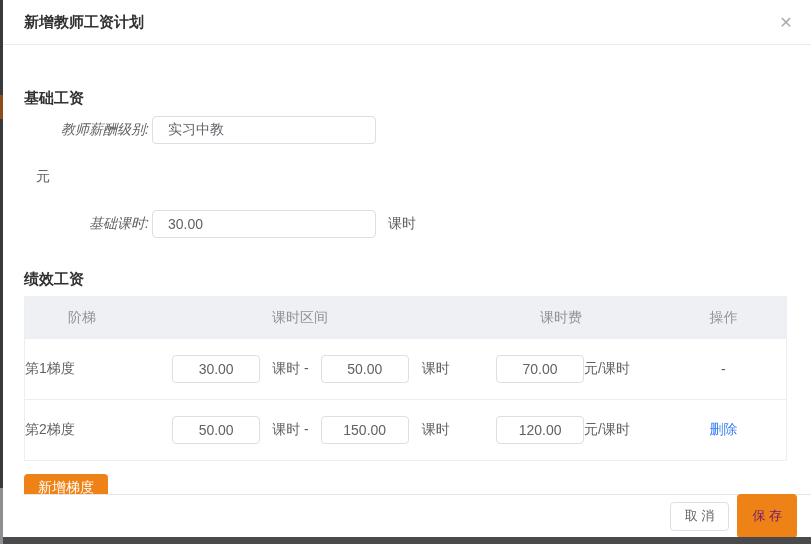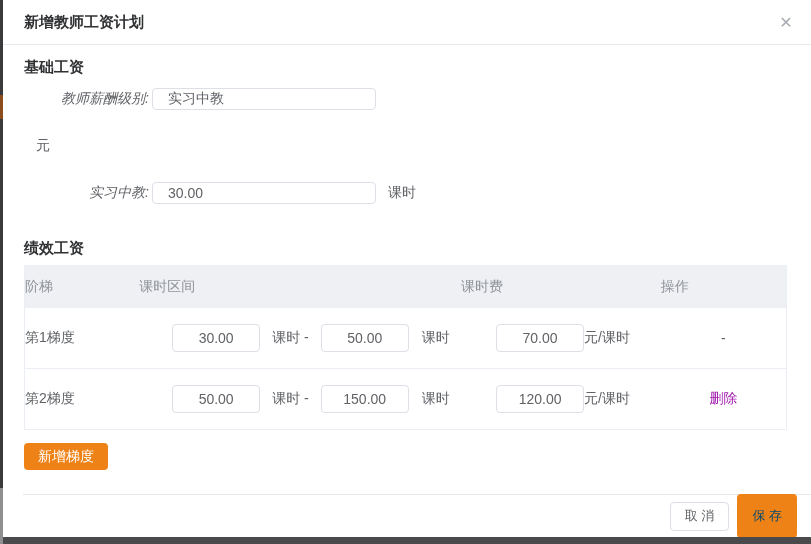--- a/index.html
+++ b/index.html
@@ -19,67 +19,67 @@
   .modal { position: absolute; left: 3px; top: 0; width: 808px; height: 537px; background: #fff; }
 
   
   .dlg-header { position: relative; height: 45px; border-bottom: 1px solid #e8eaec; display: flex; align-items: center; padding-left: 21px; }
   .dlg-title { font-size: 15px; font-weight: bold; color: #303133; }
   .dlg-close { position: absolute; right: 14px; top: 12px; width: 22px; height: 22px; border: none; background: transparent; color: #a8abb2; font-size: 16px; line-height: 22px; text-align: center; cursor: pointer; }
 
   .dlg-body { padding: 0 21px; }
 
   .section-heading { font-size: 15px; font-weight: bold; color: #303133; line-height: 17px; }
-  .section-heading.basic { margin-top: 13px; }
+  .section-heading.basic { margin-top: 44px; }
   .section-heading.perf { margin-top: 32px; }
 
   
   .form-area { margin-top: 10px; }
   .form-row { display: flex; align-items: center; height: 28px; margin-bottom: 19px; }
   .form-label { width: 125px; text-align: right; font-size: 14px; color: #606266; margin-right: 3px; font-style: italic; }
   .text-input {
-    width: 224px; height: 22px; border: 1px solid #dcdfe6; border-radius: 4px;
+    width: 224px; height: 28px; border: 1px solid #dcdfe6; border-radius: 4px;
     padding: 0 15px; font-size: 14px; color: #606266; outline: none;
     font-family: "Liberation Sans", sans-serif; background: #fff;
   }
   .suffix { margin-left: 12px; font-size: 14px; color: #606266; }
 
   
   .tier-table { margin-top: 9px; width: 763px; border-collapse: collapse; border: 1px solid #ebeef5; font-size: 14px; }
   .tier-table thead tr { background: #eef0f4; height: 42px; }
-  .tier-table th { font-weight: normal; color: #909399; text-align: left; }
+  .tier-table th { font-weight: normal; color: #909399; text-align: center; }
   .tier-table tbody tr { height: 61px; border-top: 1px solid #ebeef5; }
   .tier-table td { color: #606266; vertical-align: middle; }
   .col-tier { width: 115px; } .col-range { width: 322px; } .col-fee { width: 200px; } .col-action { width: 126px; }
   .td-tier { text-align: left; }
   .td-range .cellflex, .td-fee .cellflex { display: flex; align-items: center; }
   .td-range .cellflex { padding-left: 33px; }
   .td-fee .cellflex { padding-left: 35px; }
   .num-input {
     width: 88px; height: 28px; border: 1px solid #dcdfe6; border-radius: 4px;
     text-align: center; font-size: 14px; color: #606266; outline: none;
     font-family: "Liberation Sans", sans-serif; background: #fff;
   }
   .range-sep { margin: 0 12px; white-space: nowrap; }
   .range-unit { margin-left: 13px; }
   .fee-unit { margin-left: 0; }
   .td-action { text-align: center; }
   .action-dash { color: #606266; }
-  .action-link { color: #a21caf; cursor: pointer; }
+  .action-link { color: #3b82f6; cursor: pointer; }
 
   
   .btn { border: none; border-radius: 4px; cursor: pointer; font-family: "Liberation Sans", sans-serif; }
   .btn-add-tier { margin-top: 13px; height: 27px; padding: 0 14px; background: #ee8216; color: #fff; font-size: 14px; }
   .dlg-footer {
     position: absolute; left: 0; right: 0; bottom: 0; height: 43px;
     border-top: 1px solid #e6e6e6; display: flex; justify-content: flex-end; align-items: center;
     padding-right: 14px; gap: 8px; background: #fff; margin-left: 20px;
   }
   .btn-cancel { height: 29px; padding: 0 14px; background: #fff; border: 1px solid #dcdfe6; color: #606266; font-size: 13px; border-radius: 4px; }
-  .btn-save { height: 44px; padding: 0 15px; background: #ee8216; color: #0c4a6e; font-size: 13px; }
+  .btn-save { height: 44px; padding: 0 15px; background: #ee8216; color: #701a75; font-size: 13px; }
 </style>
 </head>
 <body>
 
 <div class="left-strip">
   <div class="accent-seg"></div>
   <div class="light-seg"></div>
 </div>
 <div class="bottom-bar"></div>
 
@@ -97,21 +97,21 @@
     <div class="form-area">
       <div class="form-row">
         <span class="form-label">教师薪酬级别:</span>
         <input class="text-input" type="text" value="实习中教" style="">
         <span class="suffix"></span>
       </div>
       <div class="form-row">
         <span class="suffix">元</span>
       </div>
       <div class="form-row">
-        <span class="form-label">实习中教:</span>
+        <span class="form-label">基础课时:</span>
         <input class="text-input" type="text" value="30.00" style="">
         <span class="suffix">课时</span>
       </div>
     </div>
 
     <div class="section-heading perf">绩效工资</div>
 
     <table class="tier-table">
       <colgroup>
         <col class="col-tier">

